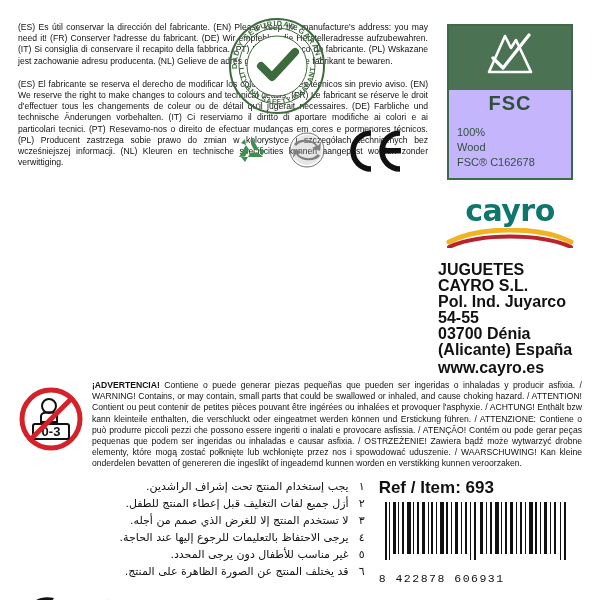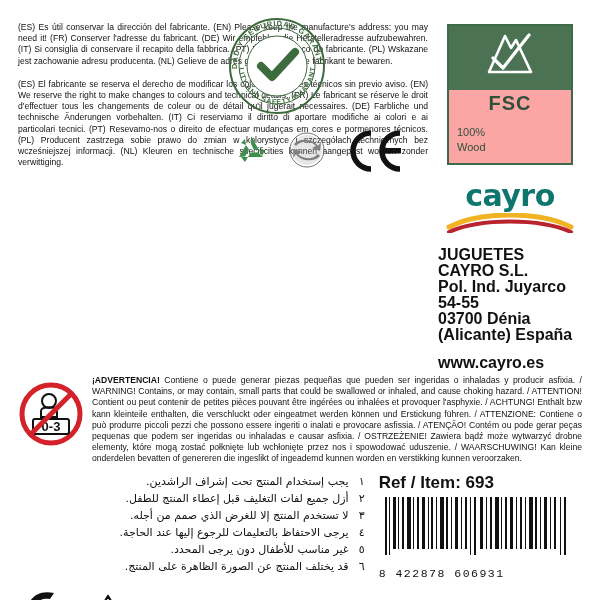--- a/index.html
+++ b/index.html
@@ -74,21 +74,21 @@
   }
   .mobius { width: 38px; height: 38px; }
   .green-dot { width: 38px; height: 38px; }
   .ce-mark { height: 40px; }
 
   
   .fsc-box {
     width: 126px;
     border: 2px solid #3d6b4a;
     box-sizing: border-box;
-    background: #fca5a5;
+    background: #c4b5fd;
     margin-top: 2px;
   }
   .fsc-top {
     background: #4b7353;
     height: 64px;
     display: flex;
     align-items: center;
     justify-content: center;
   }
   .fsc-bottom {
@@ -127,21 +127,21 @@
   
   .company {
     margin-top: 14px;
     font-size: 16px;
     line-height: 16px;
     color: #111;
     font-weight: bold;
     width: 144px;
     text-align: left;
   }
-  .company .site { margin-top: 12px; }
+  .company .site { margin-top: 2px; }
 
   
   .warn-block {
     display: flex;
     flex-direction: row;
     align-items: flex-start;
     margin-top: 4px;
   }
   .warn-icon-col {
     width: 74px;
@@ -240,20 +240,21 @@
             <svg width="50" height="48" viewBox="0 0 50 48" aria-hidden="true">
               <path d="M4 40 L20 4 L26 16 L31 8 L46 40 Z" fill="none" stroke="#ffffff" stroke-width="2.6" stroke-linejoin="round"></path>
               <path d="M8 26 L18 36 L44 3" fill="none" stroke="#ffffff" stroke-width="3.2" stroke-linecap="round" stroke-linejoin="round"></path>
             </svg>
           </span>
         </div>
         <div class="fsc-logo-text">FSC</div>
         <div class="fsc-bottom">
           <div>100%</div>
           <div>Wood</div>
+          <div>FSC® C162678</div>
         </div>
       </div>
 
       <div class="brand">
         <div class="brand-name">cayro</div>
         <span>
           <svg class="brand-swoosh" width="130" height="20" viewBox="0 0 130 20" aria-hidden="true">
             <path d="M4 14 C 35 -2, 95 -2, 126 14" fill="none" stroke="#f0b323" stroke-width="5" stroke-linecap="round"></path>
             <path d="M4 19 C 35 5, 95 5, 126 19" fill="none" stroke="#b8232f" stroke-width="4" stroke-linecap="round"></path>
           </svg>

